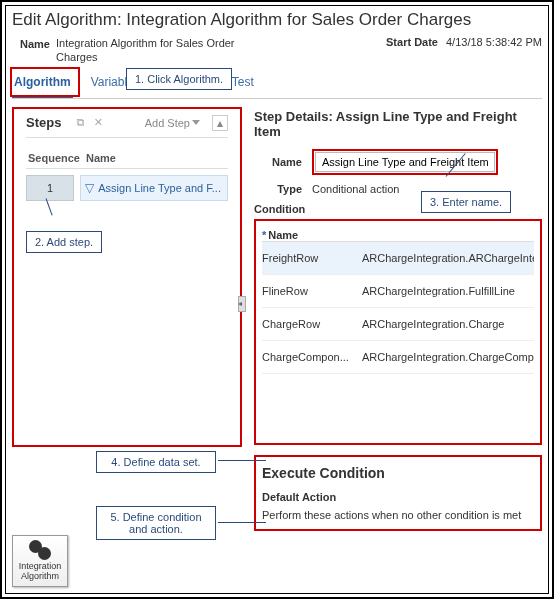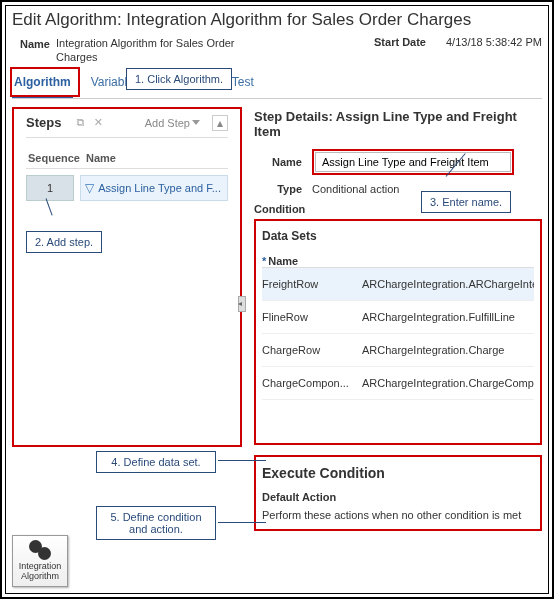--- a/index.html
+++ b/index.html
@@ -18,21 +18,21 @@
   position: absolute;
   top: 3px; left: 3px; right: 3px; bottom: 3px;
   border: 1px solid #000;
   padding: 4px 6px 0 6px;
   overflow: hidden;
 }
 .page-title { font-size: 17px; font-weight: normal; color: #333; margin-bottom: 6px; }
 .header-row { display: flex; align-items: flex-start; margin-bottom: 4px; }
 .label-name { font-weight: bold; font-size: 11px; width: 44px; text-align: right; padding-right: 6px; padding-top: 2px; }
 .header-value { font-size: 11px; max-width: 210px; line-height: 1.3; }
-.start-date-wrap { margin-left: auto; display: flex; align-items: flex-start; gap: 20px; font-size: 11px; }
+.start-date-wrap { margin-left: auto; display: flex; align-items: flex-start; gap: 8px; font-size: 11px; }
 .start-date-label { font-weight: bold; }
 .tabs { display: flex; gap: 16px; border-bottom: 1px solid #ccc; margin-bottom: 8px; position: relative; }
 .tab { font-size: 12px; color: #3a6ea5; padding: 6px 2px; cursor: pointer; }
 .tab.active { color: #2a5fa0; font-weight: bold; border-bottom: 3px solid #2a5fa0; }
 .red-tab-box { position: absolute; border: 2px solid #c00; top: -2px; left: -2px; width: 70px; height: 30px; pointer-events: none; }
 .main { display: flex; gap: 8px; height: 430px; }
 .left-panel { width: 230px; border: 2px solid #c00; padding: 6px 12px; height: 340px; position: relative; }
 .steps-header { display: flex; align-items: center; gap: 6px; margin-bottom: 10px; border-bottom: 1px solid #ddd; padding-bottom: 6px; }
 .steps-title { font-weight: bold; font-size: 13px; }
 .toolbar-icons { display: flex; gap: 4px; margin-left: 6px; }
@@ -44,21 +44,21 @@
 .col-seq { width: 58px; }
 .col-stepname { flex: 1; }
 .steps-row { display: flex; align-items: center; margin-top: 6px; }
 .seq-cell { width: 48px; height: 26px; background: #d8e0e8; border: 1px solid #bcc; display: flex; align-items: center; justify-content: center; font-size: 11px; margin-right: 6px; }
 .stepname-cell { flex: 1; height: 26px; border: 1px solid #c8dcec; background: #eaf3fb; display: flex; align-items: center; gap: 4px; padding: 0 4px; font-size: 11px; color: #2a5fa0; overflow: hidden; white-space: nowrap; }
 .filter-icon { color: #3a7abd; font-size: 12px; }
 .right-panel { flex: 1; padding: 2px 0 0 4px; overflow: hidden; position: relative; }
 .step-details-title { font-size: 13px; font-weight: bold; margin-bottom: 10px; }
 .detail-row { display: flex; align-items: center; margin-bottom: 8px; font-size: 11px; }
 .detail-label { width: 48px; text-align: right; font-weight: bold; margin-right: 10px; }
-.name-input { border: 1px solid #bbb; padding: 3px 6px; font-size: 11px; width: 196px; }
+.name-input { border: 1px solid #bbb; padding: 3px 6px; font-size: 11px; width: 180px; }
 .red-name-box { border: 2px solid #c00; padding: 1px; display: inline-block; }
 .section-label { font-size: 11px; font-weight: bold; margin-top: 6px; margin-bottom: 4px; }
 .datasets-box { border: 2px solid #c00; padding: 8px 6px 6px 6px; margin-top: 4px; height: 226px; overflow: hidden; }
 .datasets-title { font-weight: bold; font-size: 12px; margin-bottom: 12px; }
 .ds-head { display: flex; font-size: 11px; font-weight: bold; color: #333; border-bottom: 1px solid #ddd; }
 .ds-col-name { width: 100px; }
 .ds-col-path { flex: 1; }
 .req-star { color: #2a5fa0; margin-right: 2px; }
 .ds-row { display: flex; padding: 10px 0; border-bottom: 1px solid #eee; font-size: 11px; }
 .ds-row .ds-col-name { color: #333; white-space: nowrap; overflow: hidden; text-overflow: ellipsis; }
@@ -156,21 +156,20 @@
       </span>
     </div>
     <div class="detail-row">
       <div class="detail-label">Type</div>
       <div>Conditional action</div>
     </div>
 
     <div class="section-label">Condition</div>
 
     <div class="datasets-box">
-      <div class="datasets-title">Data Sets</div>
       <div class="ds-head">
         <div class="ds-col-name"><span class="req-star">*</span><span>Name</span></div>
       </div>
       <div class="ds-row hl">
         <div class="ds-col-name">FreightRow</div>
         <div class="ds-col-path">ARChargeIntegration.ARChargeInterfa</div>
       </div>
       <div class="ds-row">
         <div class="ds-col-name">FlineRow</div>
         <div class="ds-col-path">ARChargeIntegration.FulfillLine</div>

